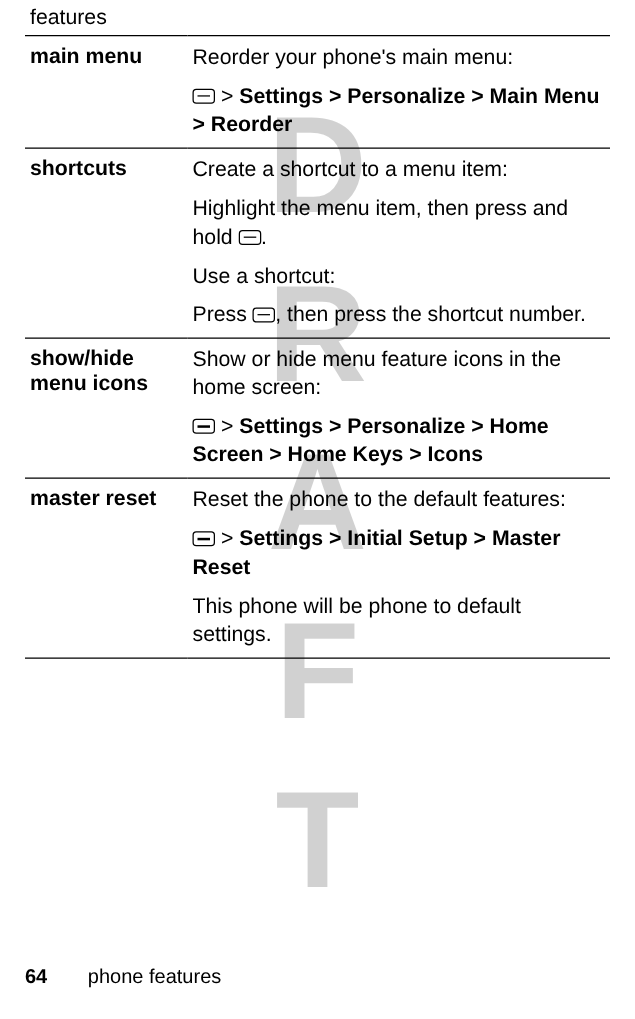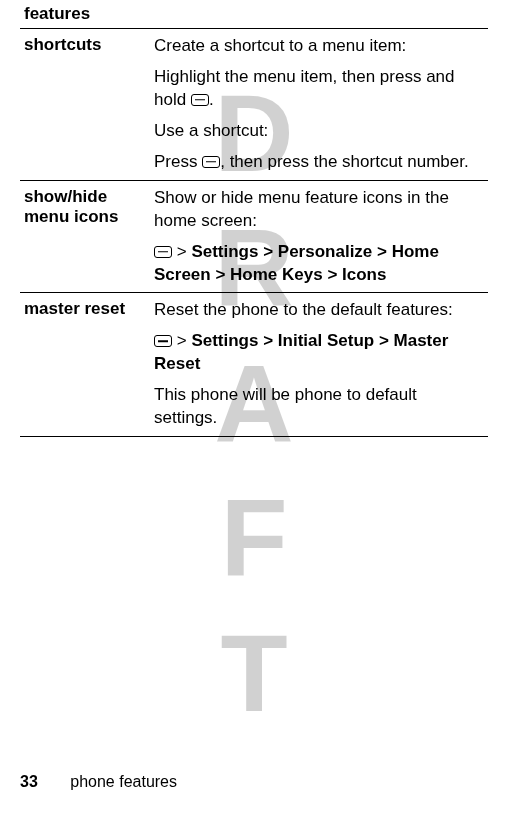--- a/index.html
+++ b/index.html
@@ -37,21 +37,21 @@
     border-collapse: collapse;
     width: 100%;
     font-size: 17px;
   }
   td {
     vertical-align: top;
     padding: 6px 6px 6px 4px;
   }
   .header-row td {
     border-bottom: 1.5px solid #000;
-    font-weight: bold;
+    font-weight: normal;
     padding-top: 4px;
     padding-bottom: 4px;
   }
   .feature-cell {
     width: 130px;
     font-weight: bold;
     border-right: 0;
   }
   .desc-cell {
     line-height: 1.35;
@@ -107,20 +107,30 @@
 <div class="watermark">DRAFT</div>
 
 <div class="content">
   <table>
     <tbody>
         <tr class="header-row">
       <td colspan="2">features</td>
     </tr>
 
 
+    <tr class="row-sep">
+      <td class="feature-cell">main menu</td>
+      <td class="desc-cell">
+        <div class="para">Reorder your phone's main menu:</div>
+        <div class="para">
+          <span class="menu-key"></span>
+          <span class="gt"> &gt; </span><span class="path">Settings &gt; Personalize &gt; Main Menu &gt; Reorder</span>
+        </div>
+      </td>
+    </tr>
 
     <tr class="row-sep">
       <td class="feature-cell">shortcuts</td>
       <td class="desc-cell">
         <div class="para">Create a shortcut to a menu item:</div>
         <div class="para">
           <span>Highlight the menu item, then press and hold </span><span class="menu-key"></span><span>.</span>
         </div>
         <div class="para">Use a shortcut:</div>
         <div class="para">
@@ -149,15 +159,15 @@
           <span class="gt"> &gt; </span><span class="path">Settings &gt; Initial Setup &gt; Master Reset</span>
         </div>
         <div class="para">This phone will be phone to default settings.</div>
       </td>
     </tr>
   </tbody>
     </table>
 </div>
 
 <div class="footer">
-  <span class="pagenum">33</span>
+  <span class="pagenum">64</span>
   <span>phone features</span>
 </div>
 
 </body></html>

